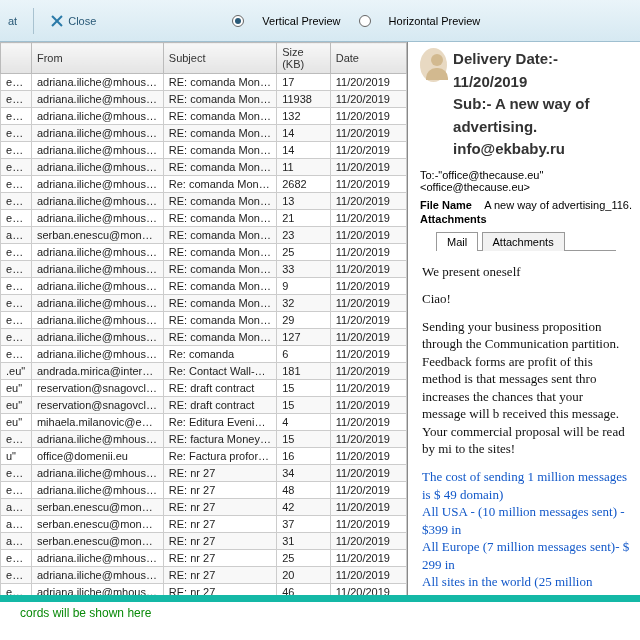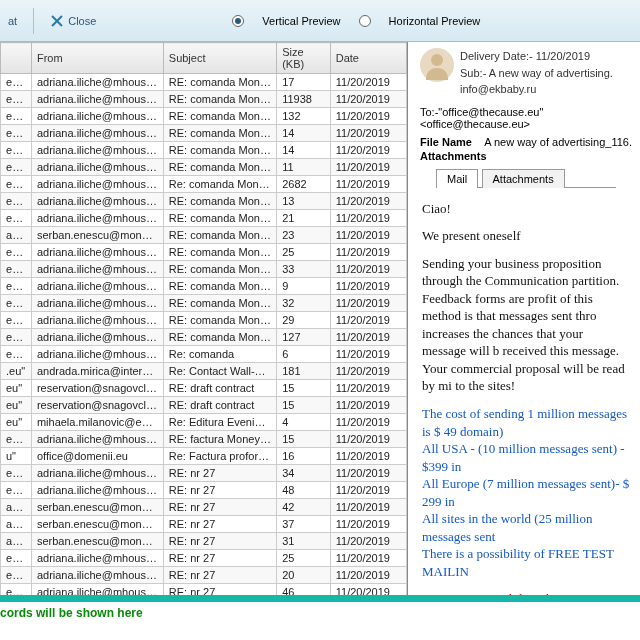--- a/index.html
+++ b/index.html
@@ -15,32 +15,32 @@
   table { border-collapse: collapse; width: 100%; table-layout: fixed; }
   th { background: linear-gradient(#f7f7f7,#e4e4e4); border:1px solid #bbb; font-weight:normal; text-align:left; padding:3px 5px; font-size:11px; color:#333; height:20px; }
   td { border:1px solid #ccc; padding:2px 5px; font-size:11px; color:#222; height:17px; white-space:nowrap; overflow:hidden; text-overflow:ellipsis; }
   .col0{width:30px;} .col1{width:128px;} .col2{width:110px;} .col3{width:52px;} .col4{width:74px;}
   tr.alt td { background:#f8f8f8; }
   .preview { flex:1; padding:6px 8px 6px 12px; overflow:hidden; font-size:12px; }
   .avatar { width:34px; height:34px; border-radius:50%; background:#e8d9c2; display:inline-block; vertical-align:top; margin-right:6px; position:relative;}
   .avatar::before{content:"";position:absolute;top:6px;left:11px;width:12px;height:12px;border-radius:50%;background:#d2b98f;}
   .avatar::after{content:"";position:absolute;bottom:2px;left:6px;width:22px;height:12px;border-radius:10px 10px 0 0;background:#d2b98f;}
   .hdr-block { display:flex; }
-  .hdr-lines { font-size:11px; line-height:1.5; color:#333; }
+  .hdr-lines { font-size:15px; line-height:1.5; color:#333;font-weight:bold; }
   .to-line { margin:8px 0 6px; font-size:11px; }
   .file-row { font-size:11px; margin-bottom:2px;}
   .file-row b{font-weight:bold;}
   .tabs { border-bottom:1px solid #999; margin:6px 16px; }
   .tab { display:inline-block; border:1px solid #999; border-bottom:none; padding:3px 10px; font-size:11px; background:#f2f2f2; position:relative; top:1px;}
   .tab.active{ background:#fff; }
   .body { padding:6px 2px; font-family: "Times New Roman", serif; font-size:13px; line-height:1.35; color:#111;}
   .body p{ margin-bottom:10px; }
   .blue { color:#1258c9; }
   .red { color:#d01414; }
-  .status { height:24px; padding:4px 0; color:#0a8a0a; font-weight:bold; font-size:12px;}
+  .status { height:24px; padding:4px 20px; color:#0a8a0a; font-weight:normal; font-size:12px;}
   .x-icon{ width:14px; height:14px; position:relative; display:inline-block;}
   .x-icon::before,.x-icon::after{content:"";position:absolute;left:6px;top:0;width:2px;height:14px;background:#2a7aa8;}
   .x-icon::before{transform:rotate(45deg);} .x-icon::after{transform:rotate(-45deg);}
 </style>
 </head>
 <body>
 
 <div class="toolbar">
   <div class="tb-btn">
       <span>at</span>
@@ -302,22 +302,22 @@
       </div>
     </div>
     <div class="to-line"><span>To:-</span><span>"office@thecause.eu" &lt;office@thecause.eu&gt;</span></div>
     <div class="file-row"><b>File Name</b>&nbsp;&nbsp;&nbsp;&nbsp;<span>A new way of advertising_116.</span></div>
     <div class="file-row"><b>Attachments</b></div>
     <div class="tabs">
       <span class="tab active">Mail</span>
       <span class="tab">Attachments</span>
     </div>
     <div class="body">
+      <p>We present oneself</p>
       <p>Ciao!</p>
-      <p>We present oneself</p>
       <p><span>Sending your business proposition through the Communication partition. Feedback forms are profit of this method is that messages sent thro increases the chances that your message will b received this message.</span><br><span>Your  commercial proposal will be read by mi to the sites!</span></p>
       <p class="blue">
         <span>The cost of sending 1 million messages is $ 49 domain)</span><br>
         <span>All USA - (10 million messages sent) - $399 in</span><br>
         <span>All Europe (7 million messages sent)- $ 299 in</span><br>
         <span>All sites in the world (25 million messages sent</span><br>
         <span>There is a possibility of FREE TEST MAILIN</span>
       </p>
       <p class="red">
         <span>Discounts are valid until May 14.</span><br>

